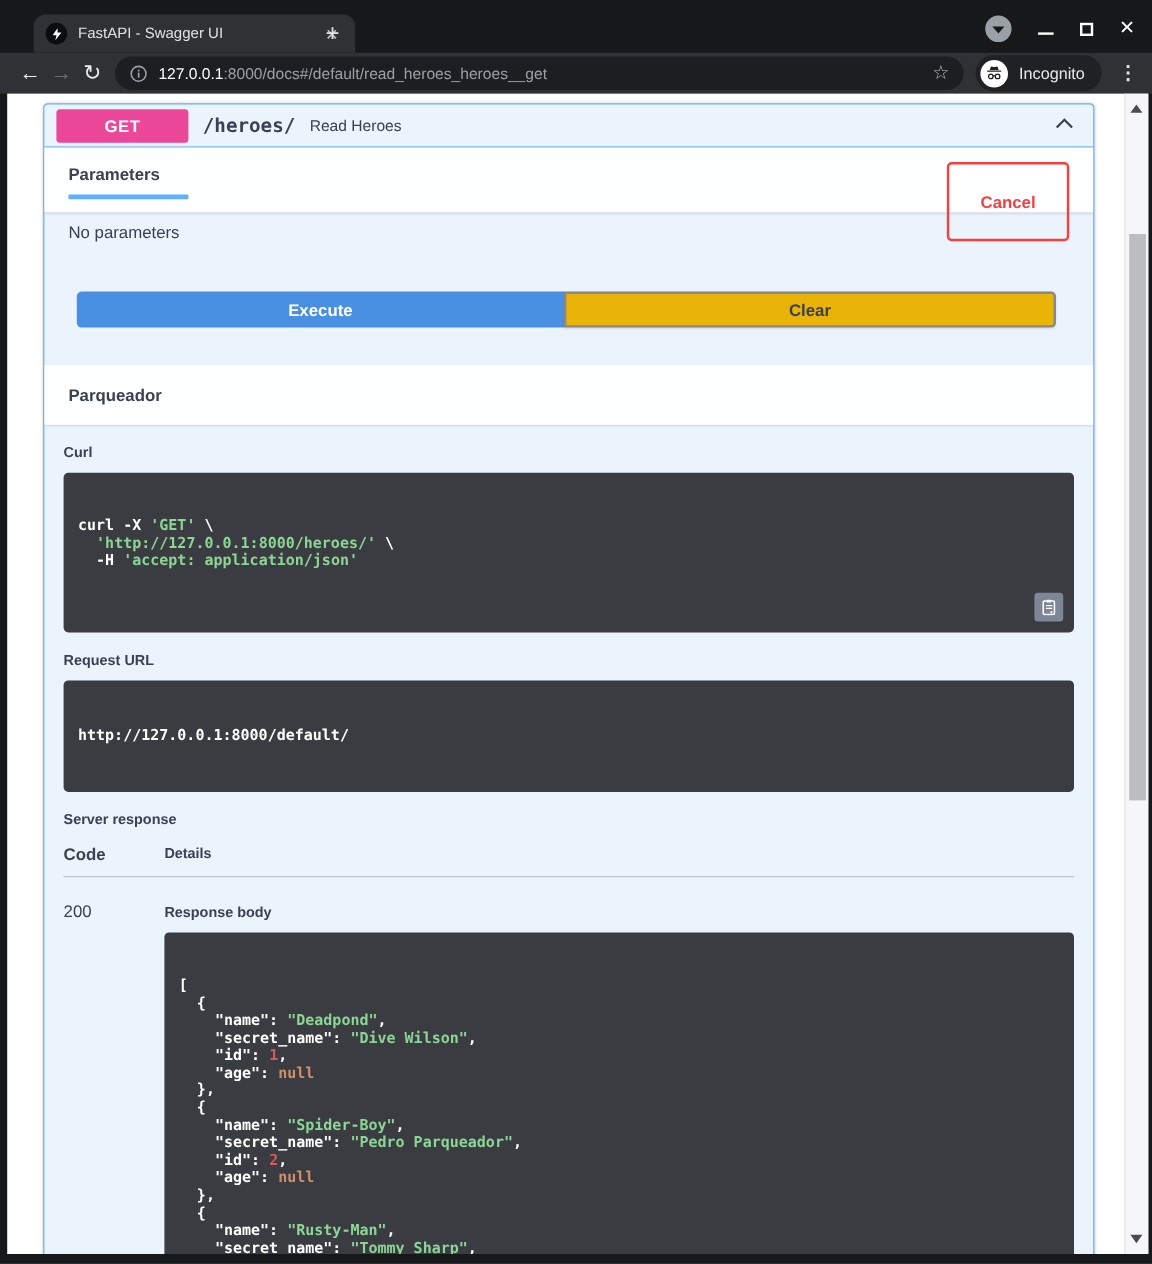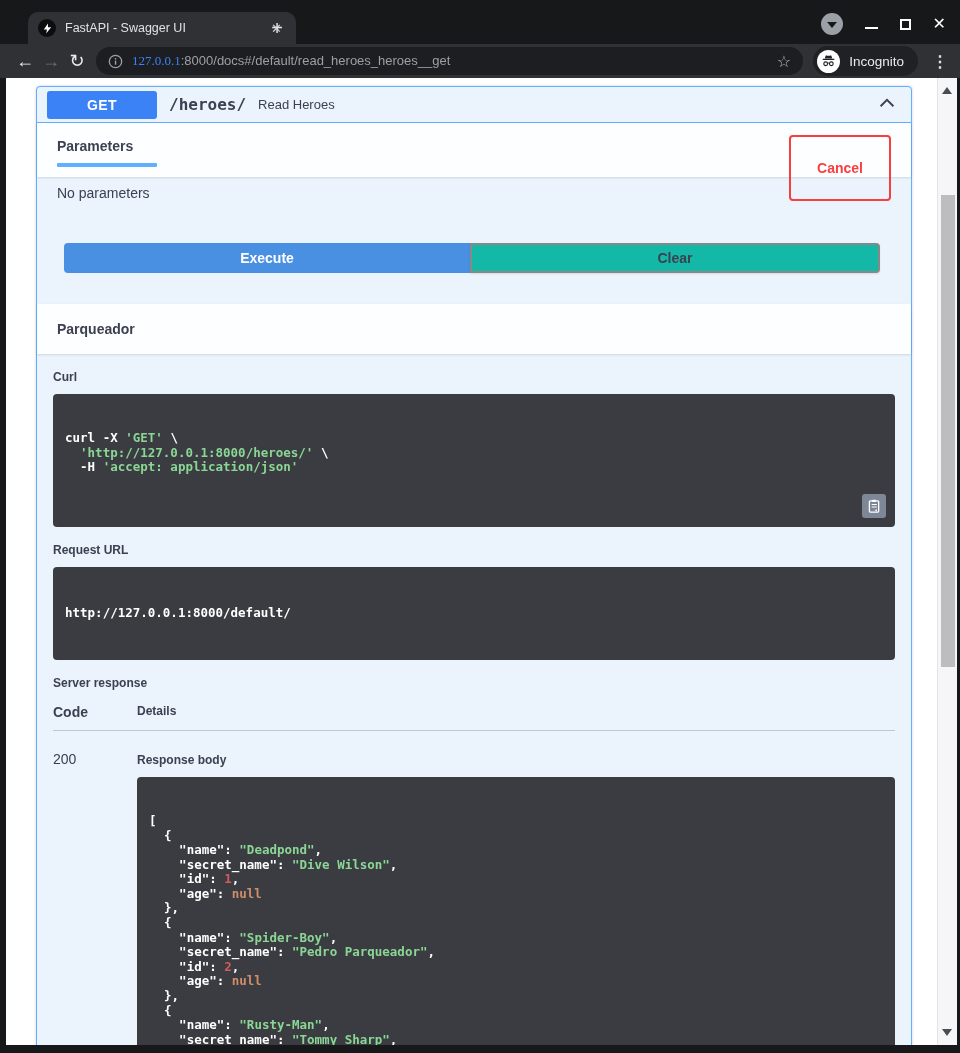--- a/index.html
+++ b/index.html
@@ -19,49 +19,49 @@
   .win-min { width:13px; height:2px; background:#fff; margin-top:8px; }
   .win-max { width:11px; height:11px; border:2px solid #fff; }
   .win-close { color:#fff; font-size:16px; line-height:14px; }
 
   
   .toolbar { position:absolute; top:44px; left:0; right:0; height:34px; background:#303134; display:flex; align-items:center; padding:0 12px; }
   .nav-ic { font-size:18px; color:#e8eaed; width:26px; text-align:center; flex:none; }
   .nav-ic.disabled { color:#6b6e72; }
   .omnibox { flex:1; height:28px; margin:0 10px 0 6px; background:#1d1e21; border-radius:14px; display:flex; align-items:center; padding:0 12px; min-width:0; }
   .url-text { font-size:13px; white-space:nowrap; overflow:hidden; margin-left:9px; flex:1; }
-  .url-host { color:#3b82f6;font-family:Liberation Serif, serif; }
+  .url-host { color:#ffffff; }
   .url-rest { color:#9aa0a6; }
   .star-ic { color:#b7bcc1; font-size:16px; flex:none; margin-left:8px; }
   .incog-chip { height:30px; border-radius:15px; background:#202124; display:flex; align-items:center; padding:0 14px 0 4px; flex:none; }
   .incog-circle { width:23px; height:23px; border-radius:50%; background:#fff; display:flex; align-items:center; justify-content:center; }
   .incog-label { color:#e8eaed; font-size:13.5px; margin-left:9px; }
   .menu-dots { color:#dfe1e5; font-size:16px; margin-left:14px; font-weight:bold; }
 
   
   .viewport { position:absolute; top:78px; left:6px; right:3px; bottom:8px; background:#ffffff; overflow:hidden; }
 
   
   .opblock { position:absolute; left:30px; top:8px; width:876px; bottom:-20px; background:#ebf3fd; border:1px solid #61affe; border-radius:4px; box-shadow:0 0 3px rgba(0,0,0,.19); }
   .opblock-header { height:36px; display:flex; align-items:center; padding:0 10px; border-bottom:1px solid #61affe; }
-  .method-pill { width:110px; height:28px; background:#3b82f6; border-radius:3px; color:#fff; font-weight:bold; font-size:14px; display:flex; align-items:center; justify-content:center; letter-spacing:.4px; border:none; }
+  .method-pill { width:110px; height:28px; background:#ec4899; border-radius:3px; color:#fff; font-weight:bold; font-size:14px; display:flex; align-items:center; justify-content:center; letter-spacing:.4px; border:none; }
   .op-path { font-family:"DejaVu Sans Mono", monospace; font-weight:bold; font-size:16px; color:#3b4151; margin-left:12px; }
   .op-summary { font-size:13px; color:#3b4151; margin-left:12px; flex:1; }
   .chev-btn { padding:4px 6px; background:none; border:none; }
 
   .section-header { position:relative; height:54px; background:rgba(255,255,255,.85); box-shadow:0 1px 2px rgba(0,0,0,.12); padding:14px 20px 0; }
   .param-tab { display:inline-flex; flex-direction:column; }
   .param-tab-label { font-size:14px; font-weight:bold; color:#3b4151; }
   .tab-underline { height:4px; background:#61affe; width:100px; margin-top:9px; border-radius:1px; }
   .btn-cancel { position:absolute; right:20px; top:12px; background:transparent; border:2px solid #f93e3e; color:#f93e3e; font-weight:bold; font-size:14px; padding:23px 26px; border-radius:4px; }
 
   .no-params { padding:8px 20px 0; font-size:14px; color:#3b4151; }
   .execute-wrapper { display:flex; margin:42px 31px 0 27px; }
   .btn-execute { flex:1; height:30px; background:#4990e2; color:#fff; border:none; border-radius:4px 0 0 4px; font-weight:bold; font-size:14px; }
-  .btn-clear { flex:1; height:30px; background:#14b8a6; color:#3b4151; border:2px solid #888; border-radius:0 4px 4px 0; font-weight:bold; font-size:14px; box-shadow:0 1px 2px rgba(0,0,0,.1); }
+  .btn-clear { flex:1; height:30px; background:#eab308; color:#3b4151; border:2px solid #888; border-radius:0 4px 4px 0; font-weight:bold; font-size:14px; box-shadow:0 1px 2px rgba(0,0,0,.1); }
 
   .responses-header { margin-top:31px; height:50px; background:rgba(255,255,255,.9); box-shadow:0 1px 2px rgba(0,0,0,.12); display:flex; align-items:center; padding:0 20px; font-size:14px; font-weight:bold; color:#3b4151; }
   .responses-body { padding:0 16px; }
   .block-label { font-size:12px; font-weight:bold; color:#3b4151; margin:16px 0 10px; }
   .code-block { position:relative; background:#3a3c42; border-radius:4px; padding:8px 12px; font-family:"DejaVu Sans Mono", monospace; font-size:12.5px; line-height:14.6px; font-weight:bold; color:#fff; white-space:pre; overflow:hidden; }
   .tok-p { color:#ffffff; }
   .tok-k { color:#ffffff; }
   .tok-s { color:#8bd694; }
   .tok-n { color:#d25c5c; }
   .tok-o { color:#cf8e68; }

